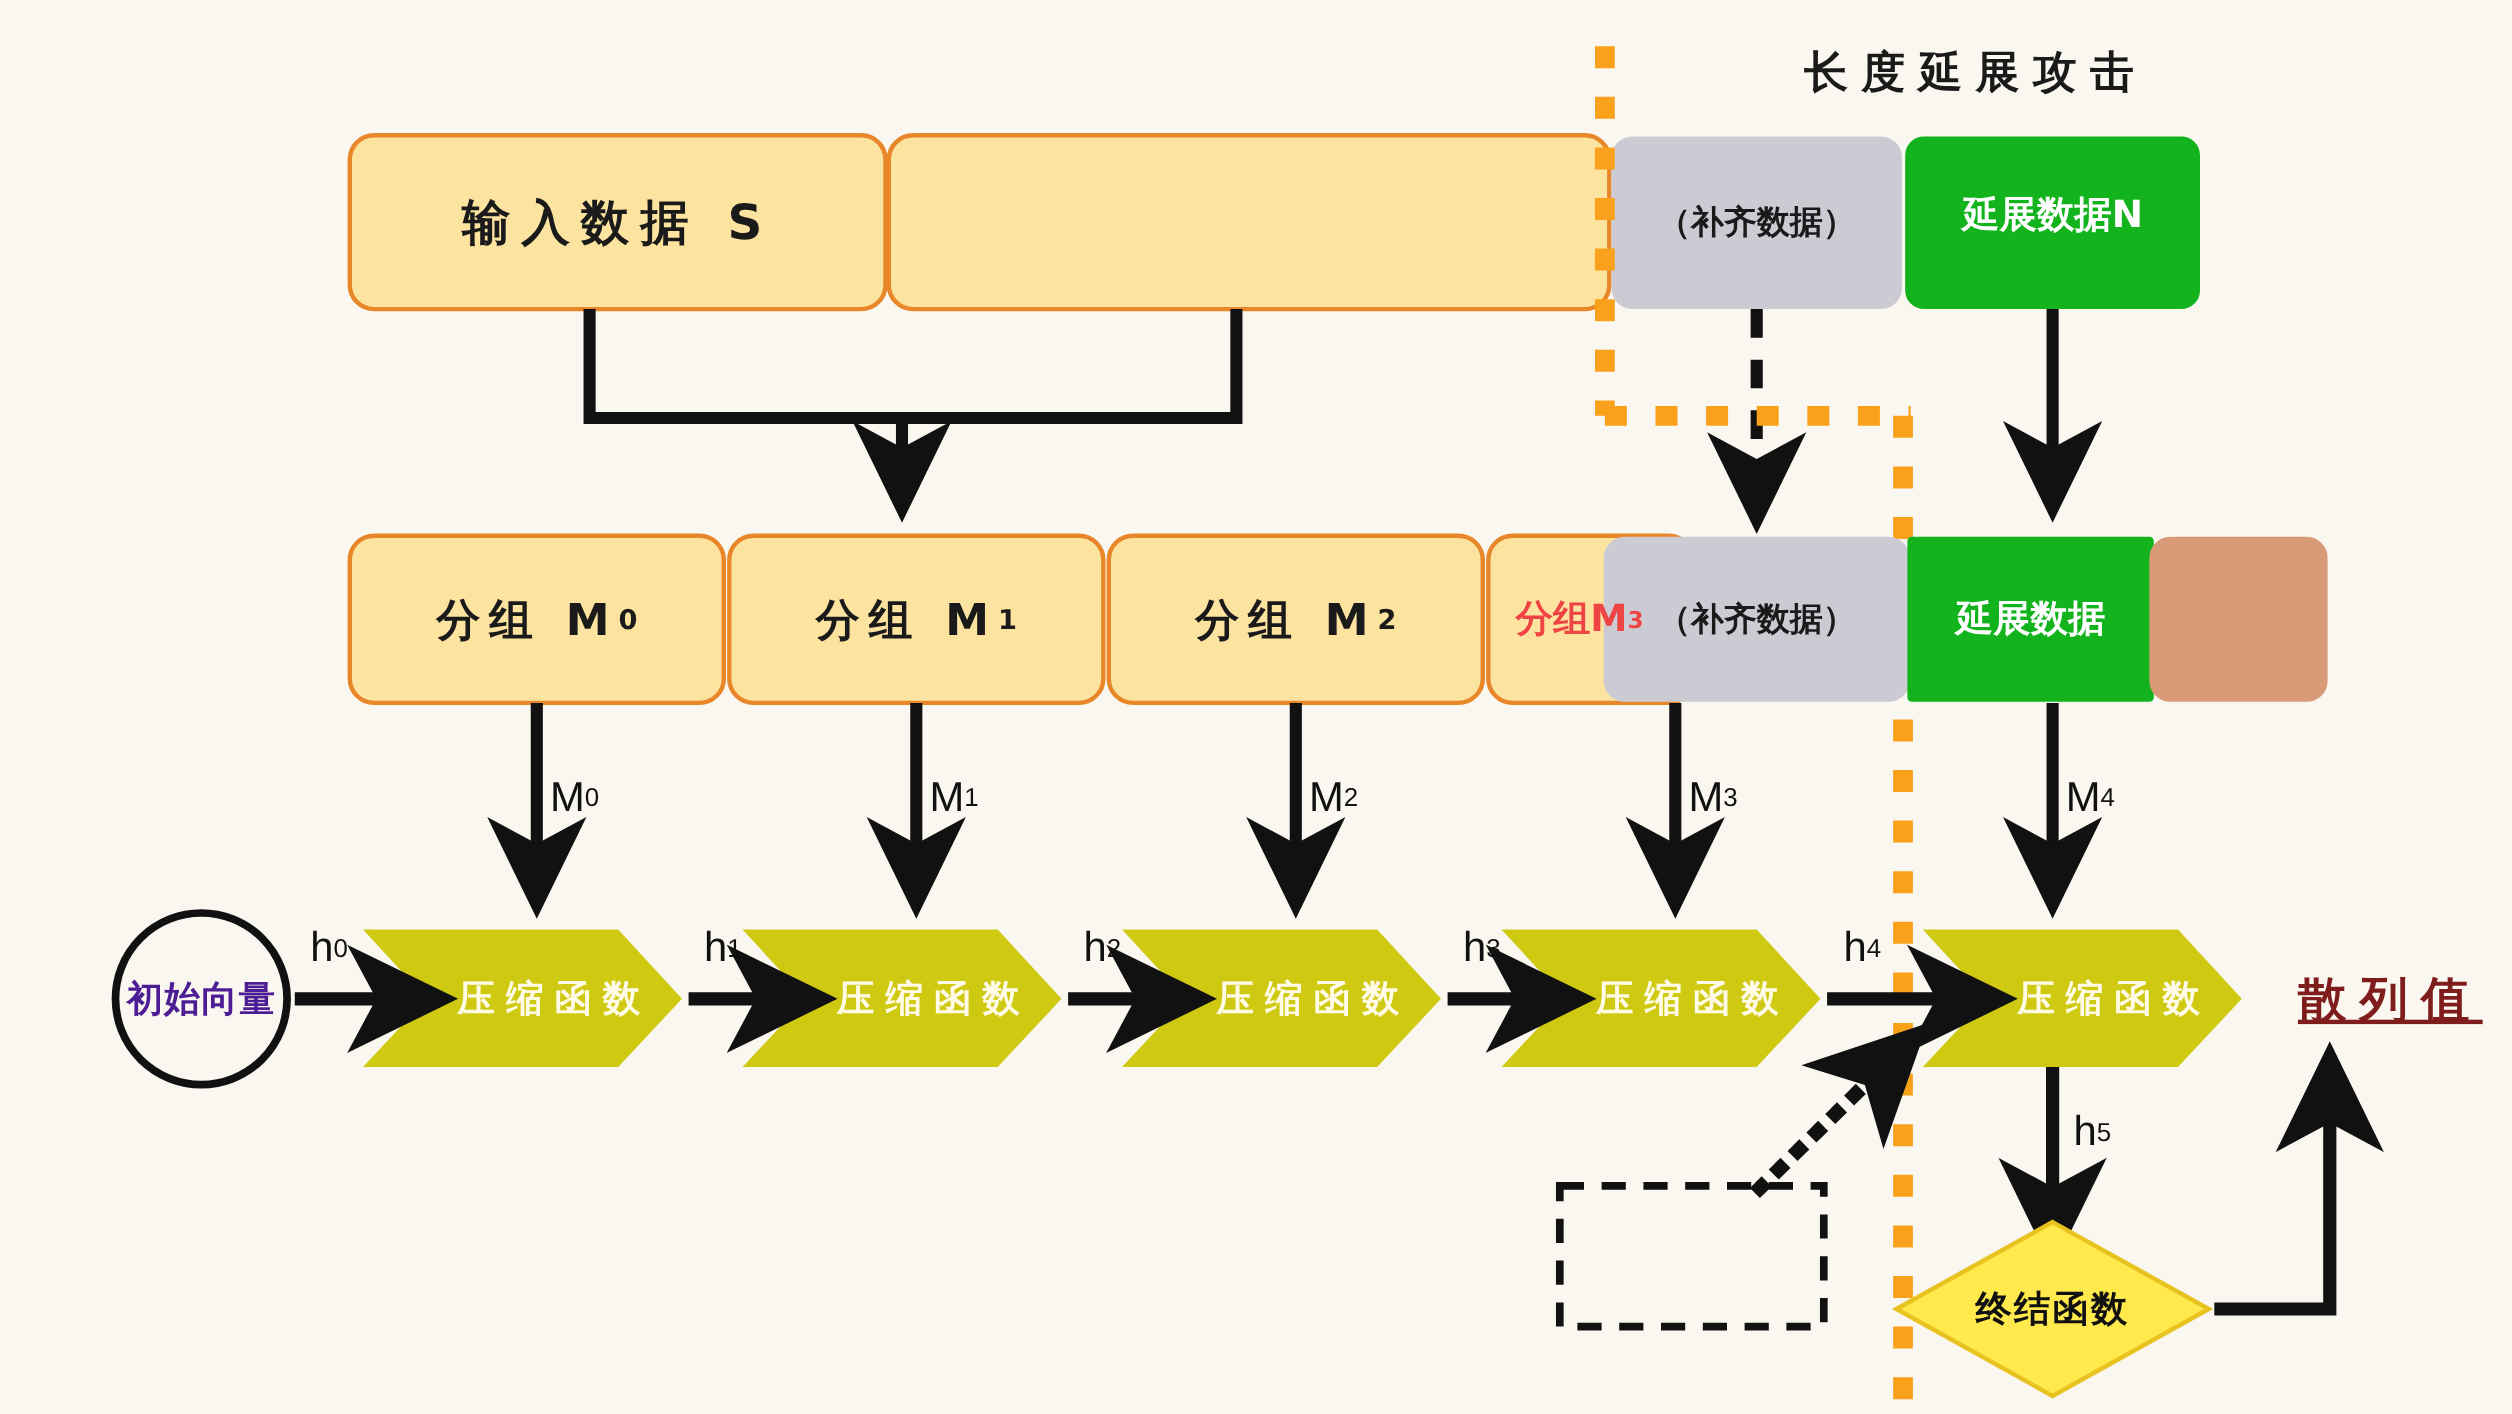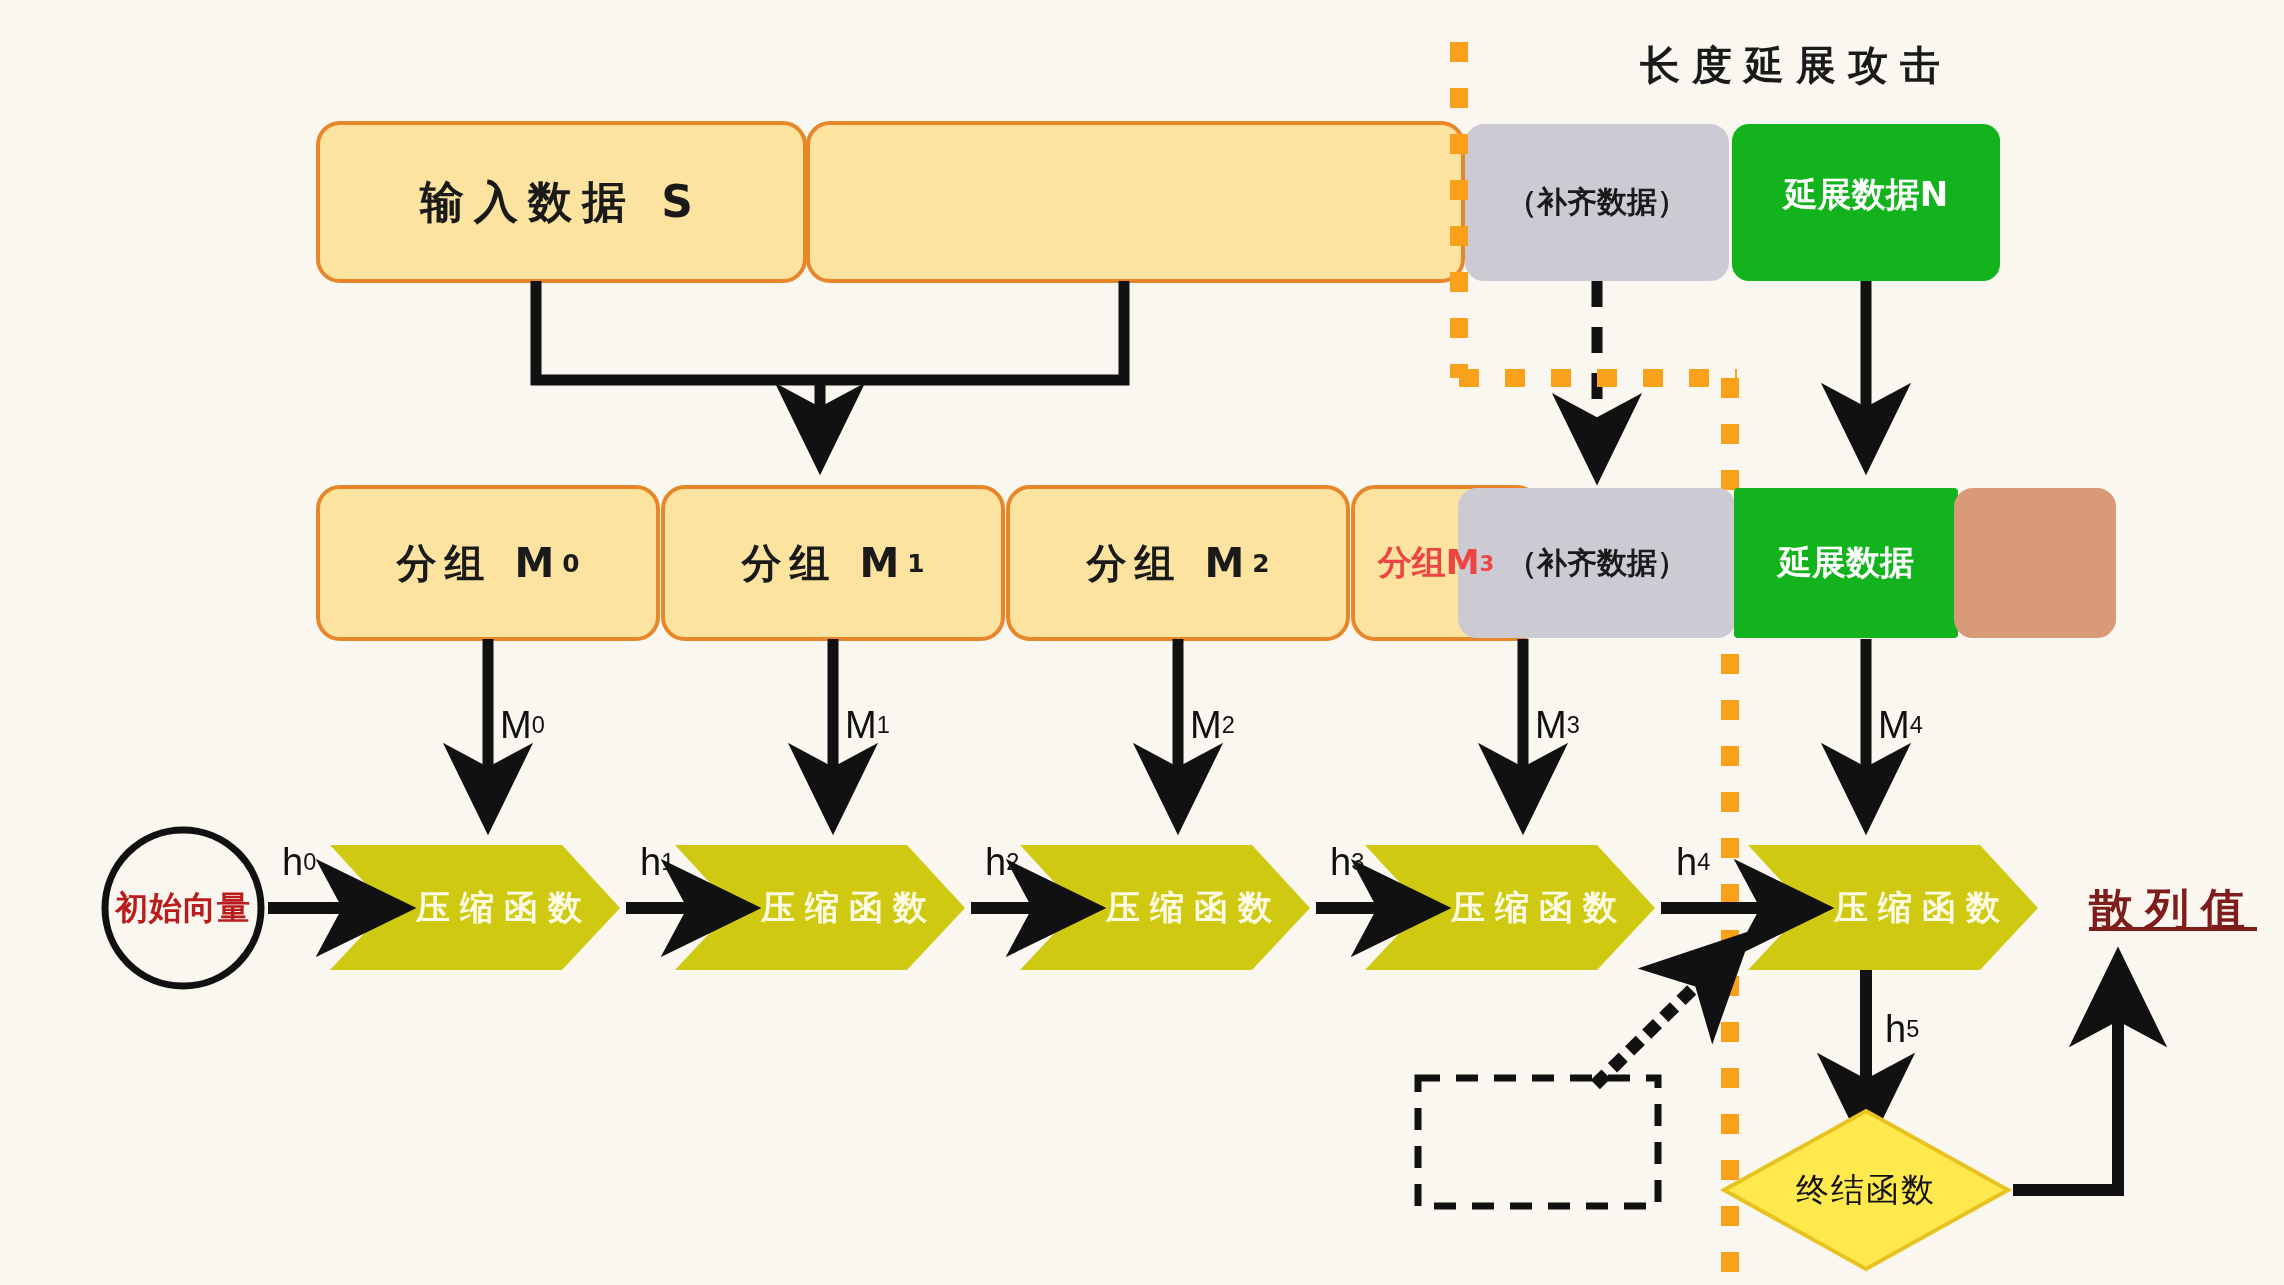--- a/index.html
+++ b/index.html
@@ -22,24 +22,24 @@
   .boxtext{font-size:44px;font-weight:700;color:#1a1a1a;letter-spacing:10px;}
   .boxtext-sm{font-size:34px;font-weight:700;color:#1a1a1a;letter-spacing:2px;}
   .boxtext-tight{font-size:40px;font-weight:700;color:#ef4444;letter-spacing:0px;}
   .greentext{font-size:34px;font-weight:700;color:#ffffff;letter-spacing:0;}
   .graytext{font-size:30px;font-weight:700;color:#1a1a1a;letter-spacing:0;}
   .browntext{font-size:25px;font-weight:700;color:#ffffff;line-height:1.18;letter-spacing:0;white-space:normal;}
   .chevtext{font-size:34px;font-weight:700;color:#fffbe6;letter-spacing:10px;}
   .title{font-size:40px;font-weight:700;color:#1a1a1a;letter-spacing:12px;}
   .mathlbl{font-size:38px;font-weight:500;color:#111;letter-spacing:0;}
   .mathlbl sub{font-size:0.62em;}
-  .circtext{font-size:33px;font-weight:700;color:#b91c1c;letter-spacing:1px;}
+  .circtext{font-size:33px;font-weight:700;color:#4c1d95;letter-spacing:1px;}
   .hashtext{font-size:44px;font-weight:700;color:#7f1d1d;letter-spacing:12px;text-decoration:underline;}
   .dashedtext{font-size:38px;font-weight:700;color:#111;letter-spacing:10px;}
-  .diamondtext{font-size:33px;font-weight:400;color:#111;letter-spacing:2px;}
+  .diamondtext{font-size:33px;font-weight:700;color:#111;letter-spacing:2px;}
 </style>
 </head>
 <body>
 
 <div id="stage">
 
   <svg id="canvas" viewBox="0 0 2284 1285">
     <defs>
       <marker id="ah" markerWidth="9" markerHeight="9" refX="5.2" refY="4.5" orient="auto">
         <path d="M0,0.4 L8.4,4.5 L0,8.6 L2.2,4.5 Z" fill="#111"></path>

